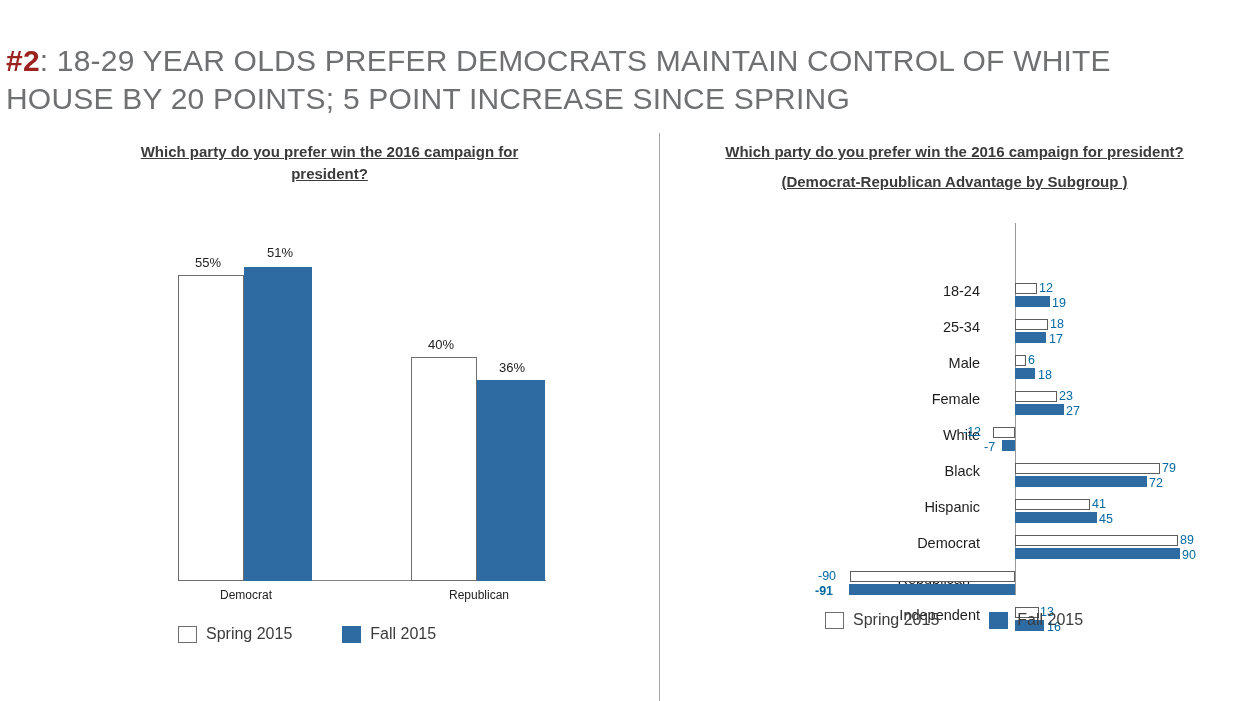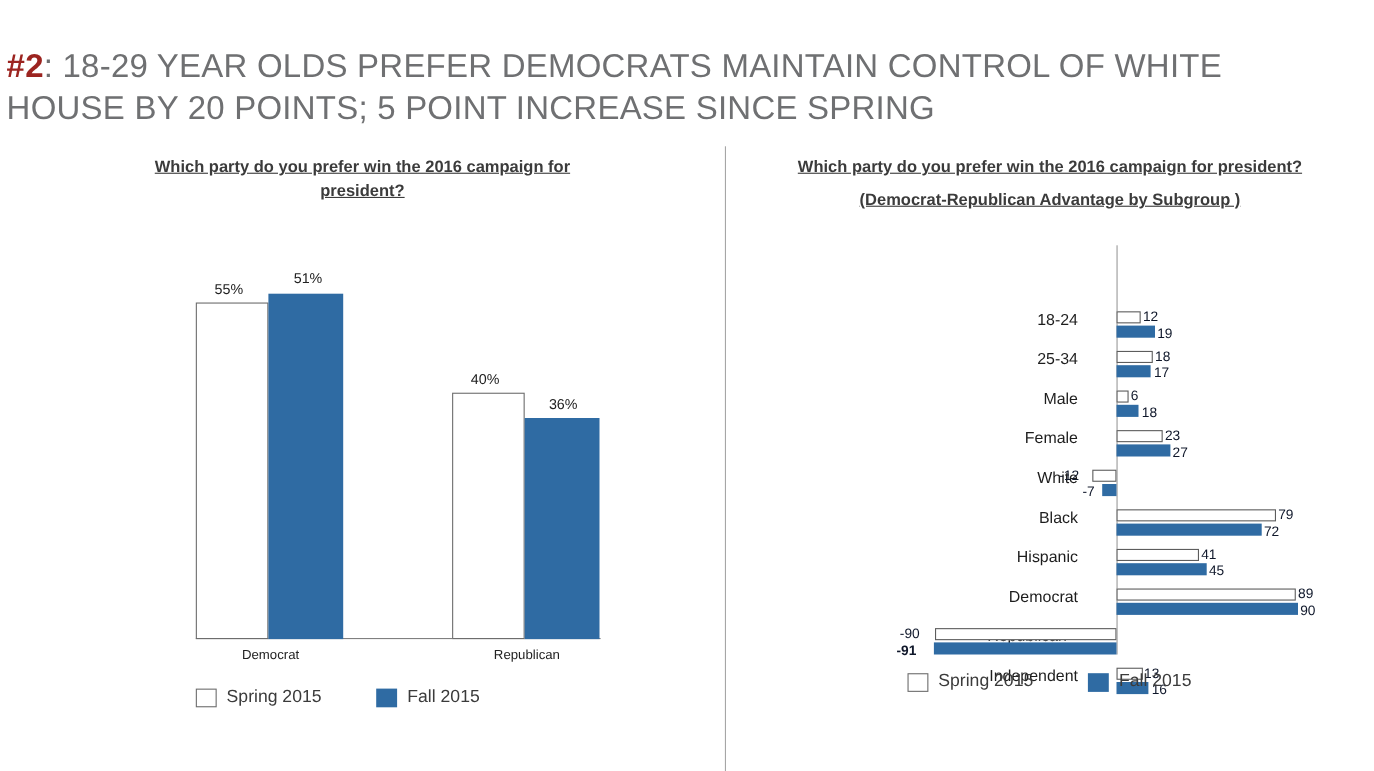--- a/index.html
+++ b/index.html
@@ -125,21 +125,21 @@
   .hbar{
     position:absolute;
     box-sizing:border-box;
     height:11px;
   }
   .hbar.spring{background:#ffffff;border:1px solid #5d5d5d;}
   .hbar.fall{background:#2f6ba3;}
   .hval{
     position:absolute;
     font-size:12.5px;
-    color:#0f172a;
+    color:#0369a1;
     white-space:nowrap;
     line-height:11px;
   }
   #zero-axis{
     position:absolute;
     width:1px;background:#9a9a9a;
   }
 </style>
 </head>
 <body>

